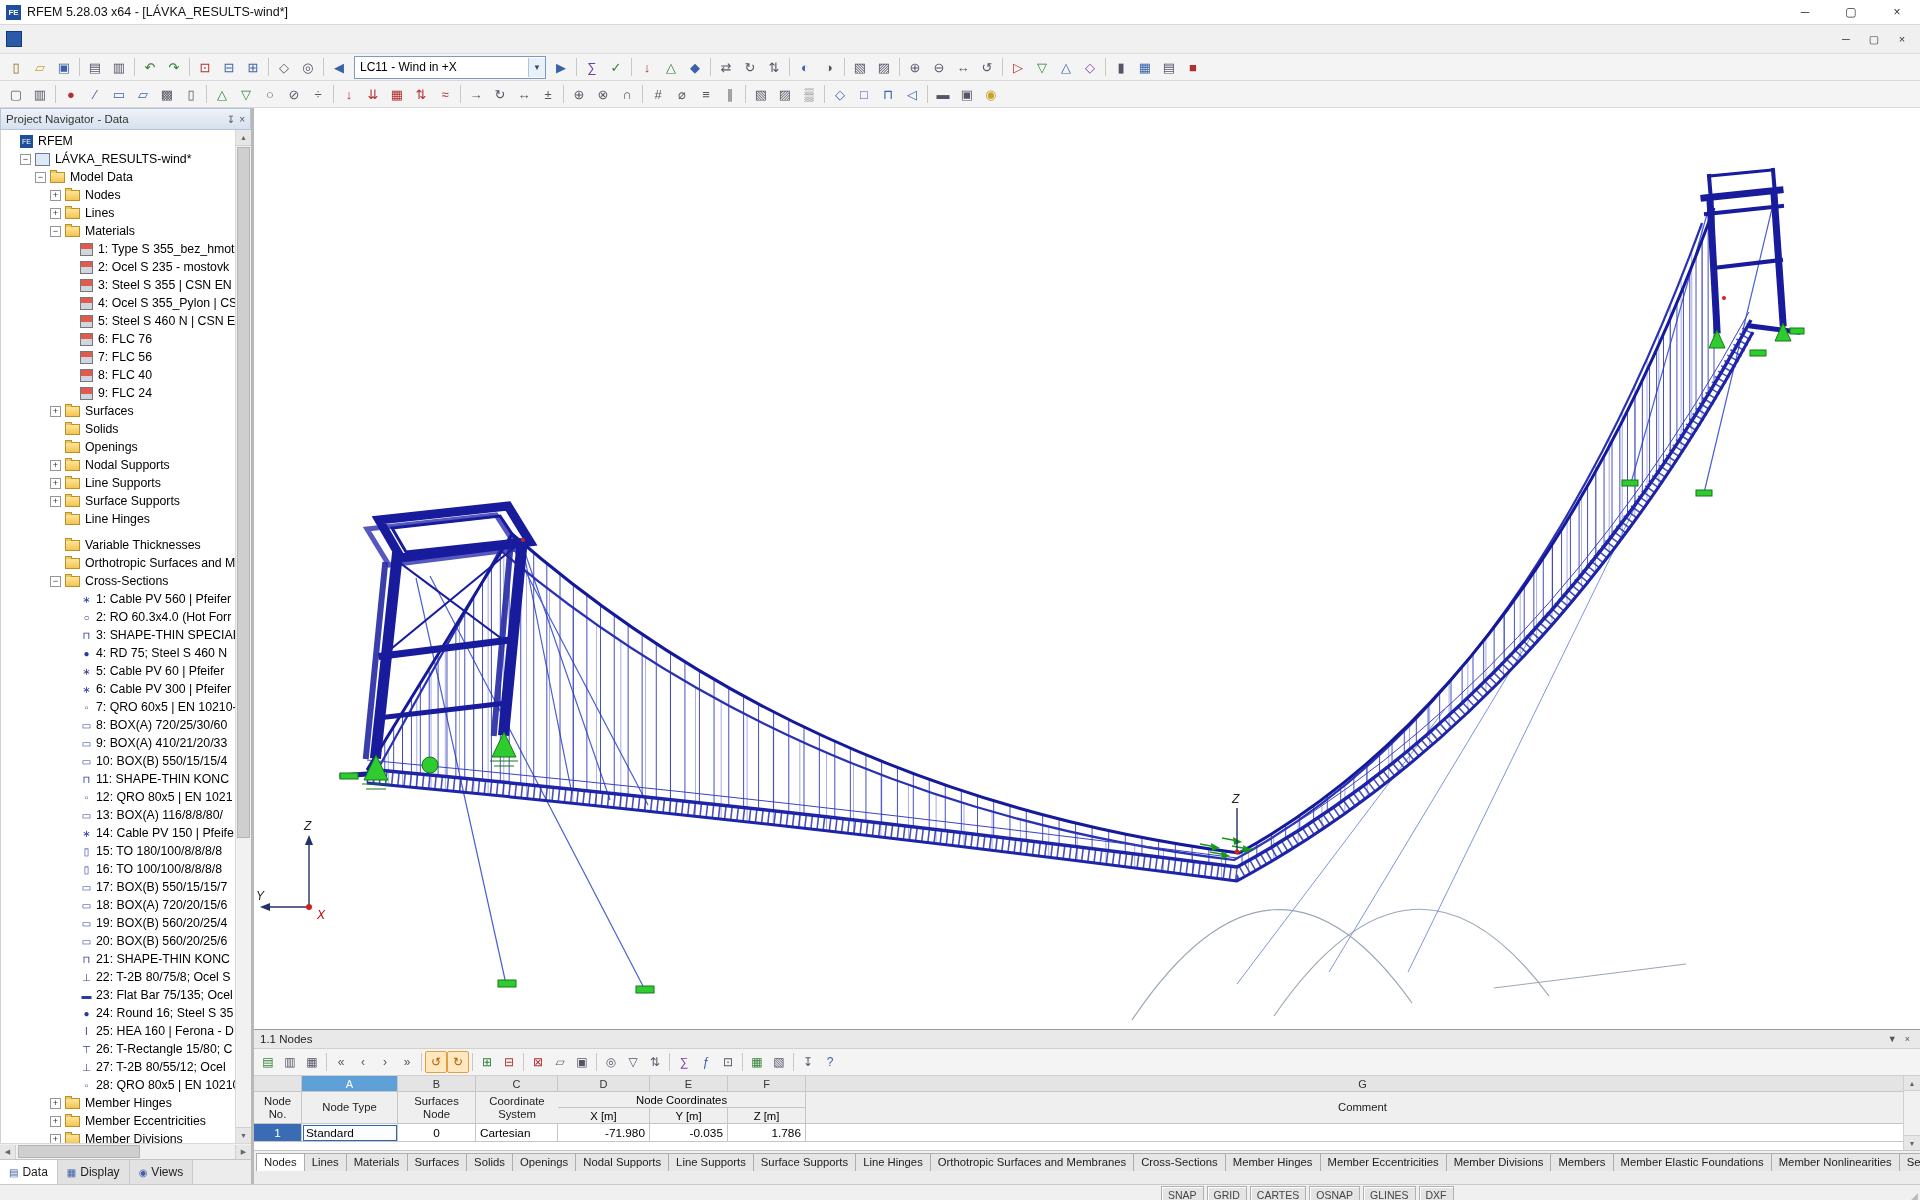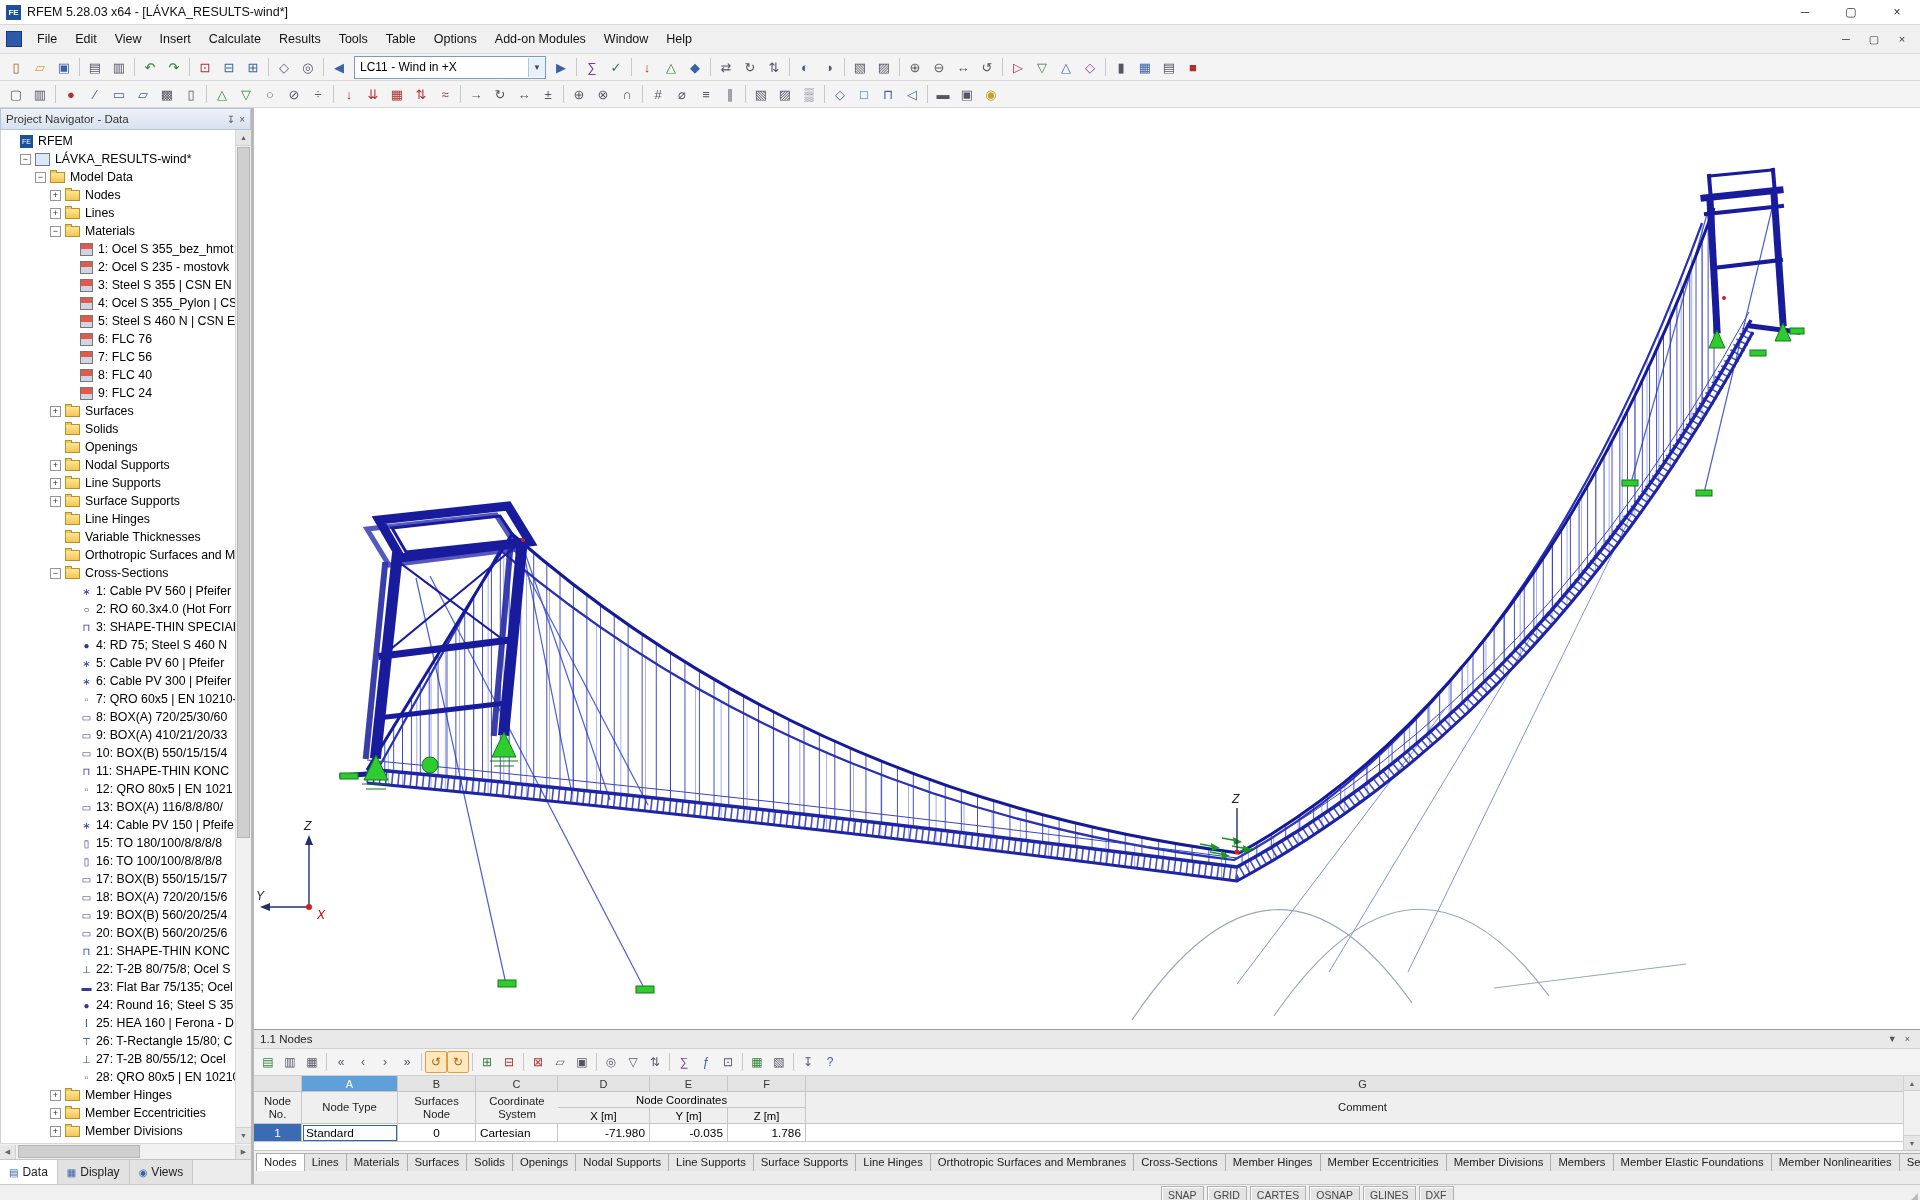--- a/index.html
+++ b/index.html
@@ -128,34 +128,20 @@
   <div class="title-text">RFEM 5.28.03 x64 - [LÁVKA_RESULTS-wind*]</div>
   <div class="win-btns">
     <div class="win-btn">─</div>
     <div class="win-btn">▢</div>
     <div class="win-btn">×</div>
   </div>
 </div>
 
 <div class="menubar">
   <div class="doc-ico"></div>
-  <div id="menu-items" style="display:flex;">
-      <div class="menu-item">File</div>
-      <div class="menu-item">Edit</div>
-      <div class="menu-item">View</div>
-      <div class="menu-item">Insert</div>
-      <div class="menu-item">Calculate</div>
-      <div class="menu-item">Results</div>
-      <div class="menu-item">Tools</div>
-      <div class="menu-item">Table</div>
-      <div class="menu-item">Options</div>
-      <div class="menu-item">Add-on Modules</div>
-      <div class="menu-item">Window</div>
-      <div class="menu-item">Help</div>
-    </div>
   <div class="mdi-btns">
     <div class="mdi-btn">─</div>
     <div class="mdi-btn">▢</div>
     <div class="mdi-btn">×</div>
   </div>
 </div>
 
 <div class="toolbar">
   <div id="tb1-left" style="display:flex;align-items:center;">
       <div class="tbtn" style="color: rgb(138, 109, 31);">▯</div>
@@ -308,21 +294,21 @@
             <span class="tlabel">Lines</span>
           </div>
           <div class="tree-item" style="padding-left: 49px;">
             <span class="exp">−</span>
             <span class="ico-folder"></span>
             <span class="tlabel">Materials</span>
           </div>
           <div class="tree-item" style="padding-left: 64px;">
             <span class="exp-sp"></span>
             <span class="ico-material"></span>
-            <span class="tlabel">1: Ocel S 355_bez_hmot</span>
+            <span class="tlabel">1: Type S 355_bez_hmot</span>
           </div>
           <div class="tree-item" style="padding-left: 64px;">
             <span class="exp-sp"></span>
             <span class="ico-material"></span>
             <span class="tlabel">2: Ocel S 235 - mostovk</span>
           </div>
           <div class="tree-item" style="padding-left: 64px;">
             <span class="exp-sp"></span>
             <span class="ico-material"></span>
             <span class="tlabel">3: Steel S 355 | CSN EN 1</span>
@@ -385,21 +371,21 @@
           <div class="tree-item" style="padding-left: 49px;">
             <span class="exp">+</span>
             <span class="ico-folder"></span>
             <span class="tlabel">Surface Supports</span>
           </div>
           <div class="tree-item" style="padding-left: 49px;">
             <span class="exp-sp"></span>
             <span class="ico-folder"></span>
             <span class="tlabel">Line Hinges</span>
           </div>
-          <div class="tree-item" style="padding-left: 49px;">
+          <div class="tree-item" style="padding-left: 49px; margin-top: 8px;">
             <span class="exp-sp"></span>
             <span class="ico-folder"></span>
             <span class="tlabel">Variable Thicknesses</span>
           </div>
           <div class="tree-item" style="padding-left: 49px;">
             <span class="exp-sp"></span>
             <span class="ico-folder"></span>
             <span class="tlabel">Orthotropic Surfaces and M</span>
           </div>
           <div class="tree-item" style="padding-left: 49px;">

